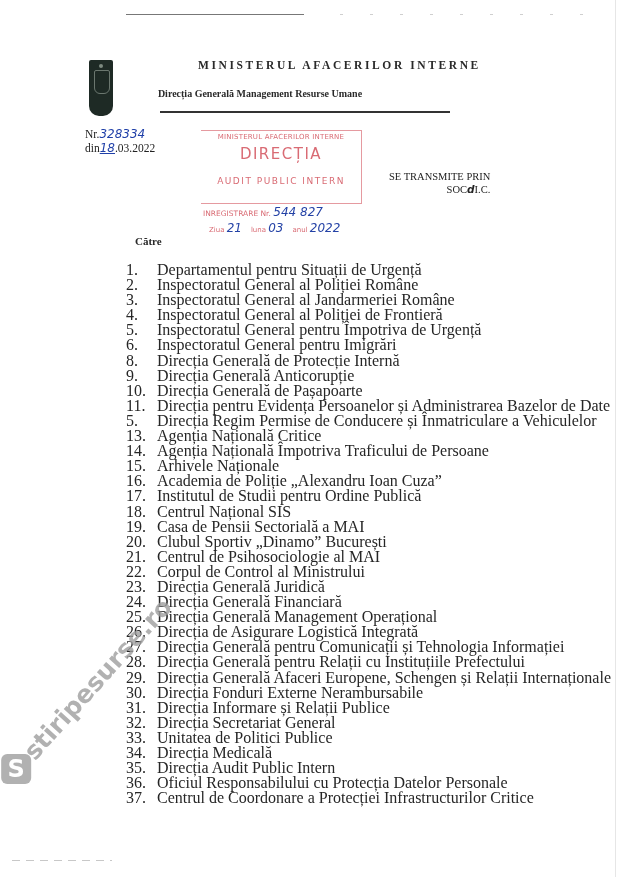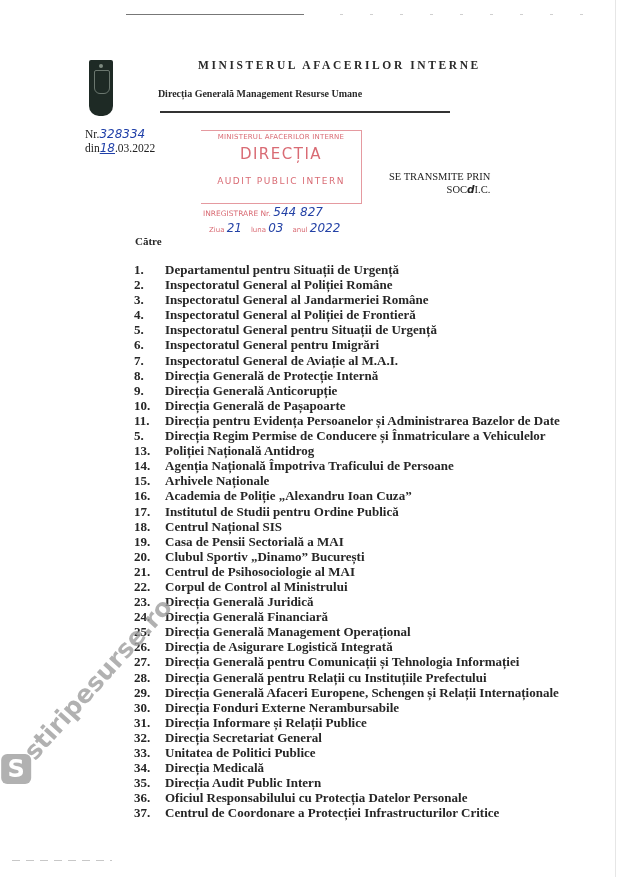--- a/index.html
+++ b/index.html
@@ -38,21 +38,21 @@
   .stamp .l4 { font-size: 7.5px; text-align: left; margin-top: 19px; padding-left: 2px; }
   .stamp .l5 { font-size: 7px; text-align: left; margin-top: 2px; padding-left: 8px; white-space: nowrap; }
   .stamp .hw { font-style: italic; color: #2442a6; font-size: 12px; }
 
   .transmit { position: absolute; left: 389px; top: 171px; font-size: 10.5px; color: #222; text-align: right; line-height: 12px; }
   .transmit .hw { font-family: "DejaVu Sans", sans-serif; font-style: italic; font-weight: bold; }
 
   .to { position: absolute; left: 127px; top: 235px; font-size: 11px; font-weight: bold; color: #2a2a2a; margin-left: 8px; }
 
   .list { position: absolute; left: 126px; top: 262px; margin: 0; padding: 0; list-style: none; }
-  .list li { height: 15.1px; line-height: 15.1px; font-size: 13px; font-weight: bold; color: #262626; white-space: nowrap; margin-left: 8px; }
+  .list li { height: 15.1px; line-height: 15.1px; font-size: 16px; font-weight: normal; color: #262626; white-space: nowrap; }
   .list .num { display: inline-block; width: 31px; }
 
   .watermark { position: absolute; left: -5px; top: 770px; transform: rotate(-48deg); transform-origin: left top;
     font-family: "DejaVu Sans", sans-serif; font-weight: bold; font-size: 25px; color: #9e9e9e; opacity: .8;
     display: flex; align-items: center; gap: 3px; white-space: nowrap; }
   .wm-logo { width: 30px; height: 30px; background: #9e9e9e; border-radius: 6px; color: #fff;
     display: flex; align-items: center; justify-content: center; font-size: 24px; transform: rotate(48deg); }
   .bottom-scrap { position: absolute; left: 12px; top: 860px; width: 100px; height: 1px;
     background: repeating-linear-gradient(90deg, #c8c8c8 0 8px, transparent 8px 14px); }
 </style>
@@ -87,29 +87,28 @@
   <div><span>SOC</span><span class="hw">d</span><span>I.C.</span></div>
 </div>
 
 <div class="to">Către</div>
 
 <ul class="list" id="recipient-list">
     <li><span class="num">1.</span><span>Departamentul pentru Situații de Urgență</span></li>
     <li><span class="num">2.</span><span>Inspectoratul General al Poliției Române</span></li>
     <li><span class="num">3.</span><span>Inspectoratul General al Jandarmeriei Române</span></li>
     <li><span class="num">4.</span><span>Inspectoratul General al Poliției de Frontieră</span></li>
-    <li><span class="num">5.</span><span>Inspectoratul General pentru Situații de Urgență</span></li>
+    <li><span class="num">5.</span><span>Inspectoratul General pentru Împotriva de Urgență</span></li>
     <li><span class="num">6.</span><span>Inspectoratul General pentru Imigrări</span></li>
-    <li><span class="num">7.</span><span>Inspectoratul General de Aviație al M.A.I.</span></li>
     <li><span class="num">8.</span><span>Direcția Generală de Protecție Internă</span></li>
     <li><span class="num">9.</span><span>Direcția Generală Anticorupție</span></li>
     <li><span class="num">10.</span><span>Direcția Generală de Pașapoarte</span></li>
     <li><span class="num">11.</span><span>Direcția pentru Evidența Persoanelor și Administrarea Bazelor de Date</span></li>
     <li><span class="num">5.</span><span>Direcția Regim Permise de Conducere și Înmatriculare a Vehiculelor</span></li>
-    <li><span class="num">13.</span><span>Poliției Națională Antidrog</span></li>
+    <li><span class="num">13.</span><span>Agenția Națională Critice</span></li>
     <li><span class="num">14.</span><span>Agenția Națională Împotriva Traficului de Persoane</span></li>
     <li><span class="num">15.</span><span>Arhivele Naționale</span></li>
     <li><span class="num">16.</span><span>Academia de Poliție „Alexandru Ioan Cuza”</span></li>
     <li><span class="num">17.</span><span>Institutul de Studii pentru Ordine Publică</span></li>
     <li><span class="num">18.</span><span>Centrul Național SIS</span></li>
     <li><span class="num">19.</span><span>Casa de Pensii Sectorială a MAI</span></li>
     <li><span class="num">20.</span><span>Clubul Sportiv „Dinamo” București</span></li>
     <li><span class="num">21.</span><span>Centrul de Psihosociologie al MAI</span></li>
     <li><span class="num">22.</span><span>Corpul de Control al Ministrului</span></li>
     <li><span class="num">23.</span><span>Direcția Generală Juridică</span></li>

